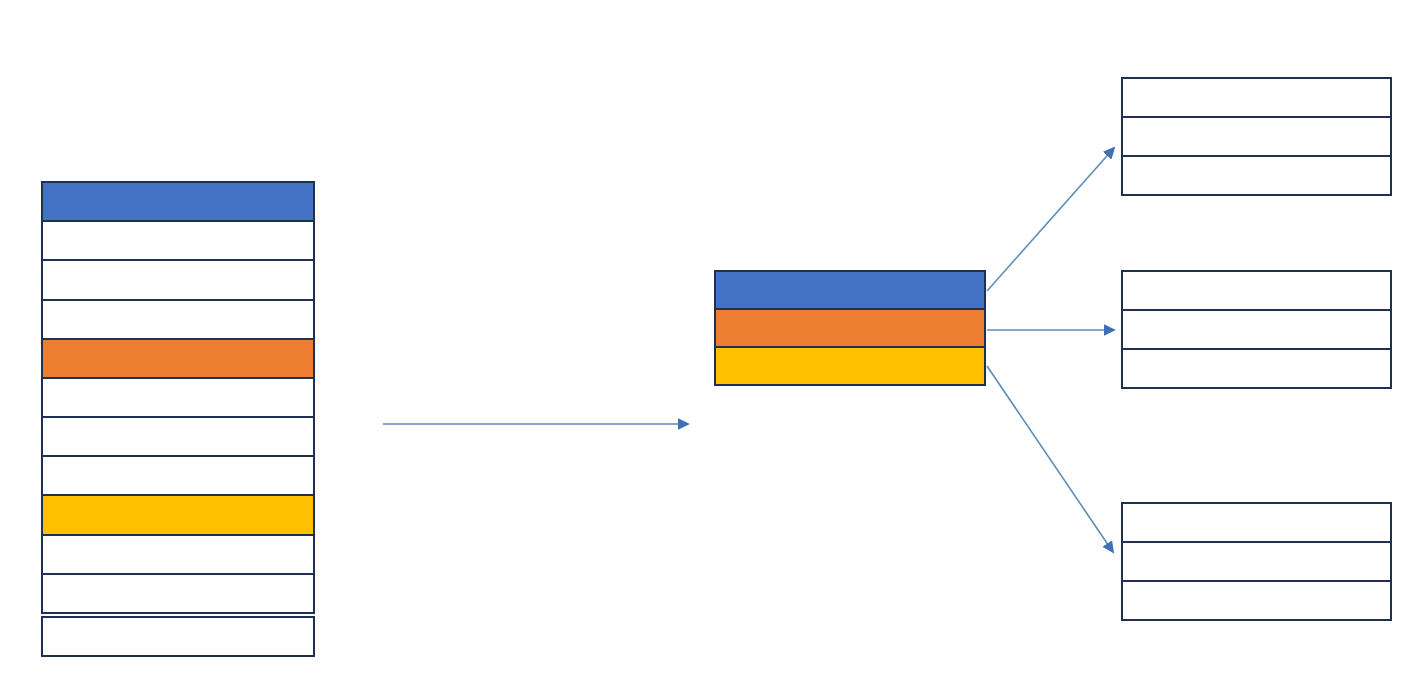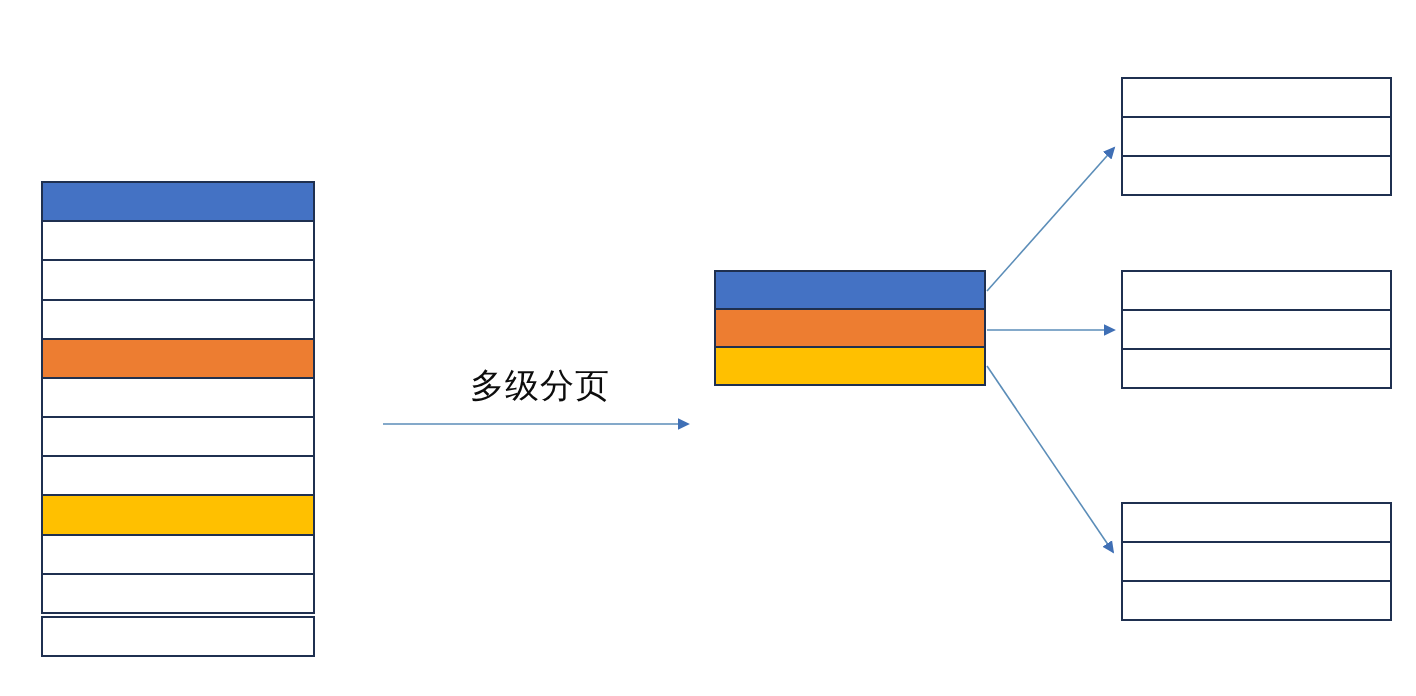--- a/index.html
+++ b/index.html
@@ -148,15 +148,14 @@
 
     <line x1="383" y1="424" x2="688" y2="424" stroke="#5B8DB8" stroke-width="1.6" marker-end="url(#head-main)"></line>
 
     <line x1="987" y1="291" x2="1114" y2="148" stroke="#5B8DB8" stroke-width="1.6" marker-end="url(#head-branch)"></line>
 
     <line x1="987" y1="330" x2="1114" y2="330" stroke="#5B8DB8" stroke-width="1.6" marker-end="url(#head-branch)"></line>
 
     <line x1="987" y1="366" x2="1113" y2="552" stroke="#5B8DB8" stroke-width="1.6" marker-end="url(#head-branch)"></line>
   </svg>
 
-  <div id="transform-label">多级分页</div>
 
 </div>
 
 </body></html>

